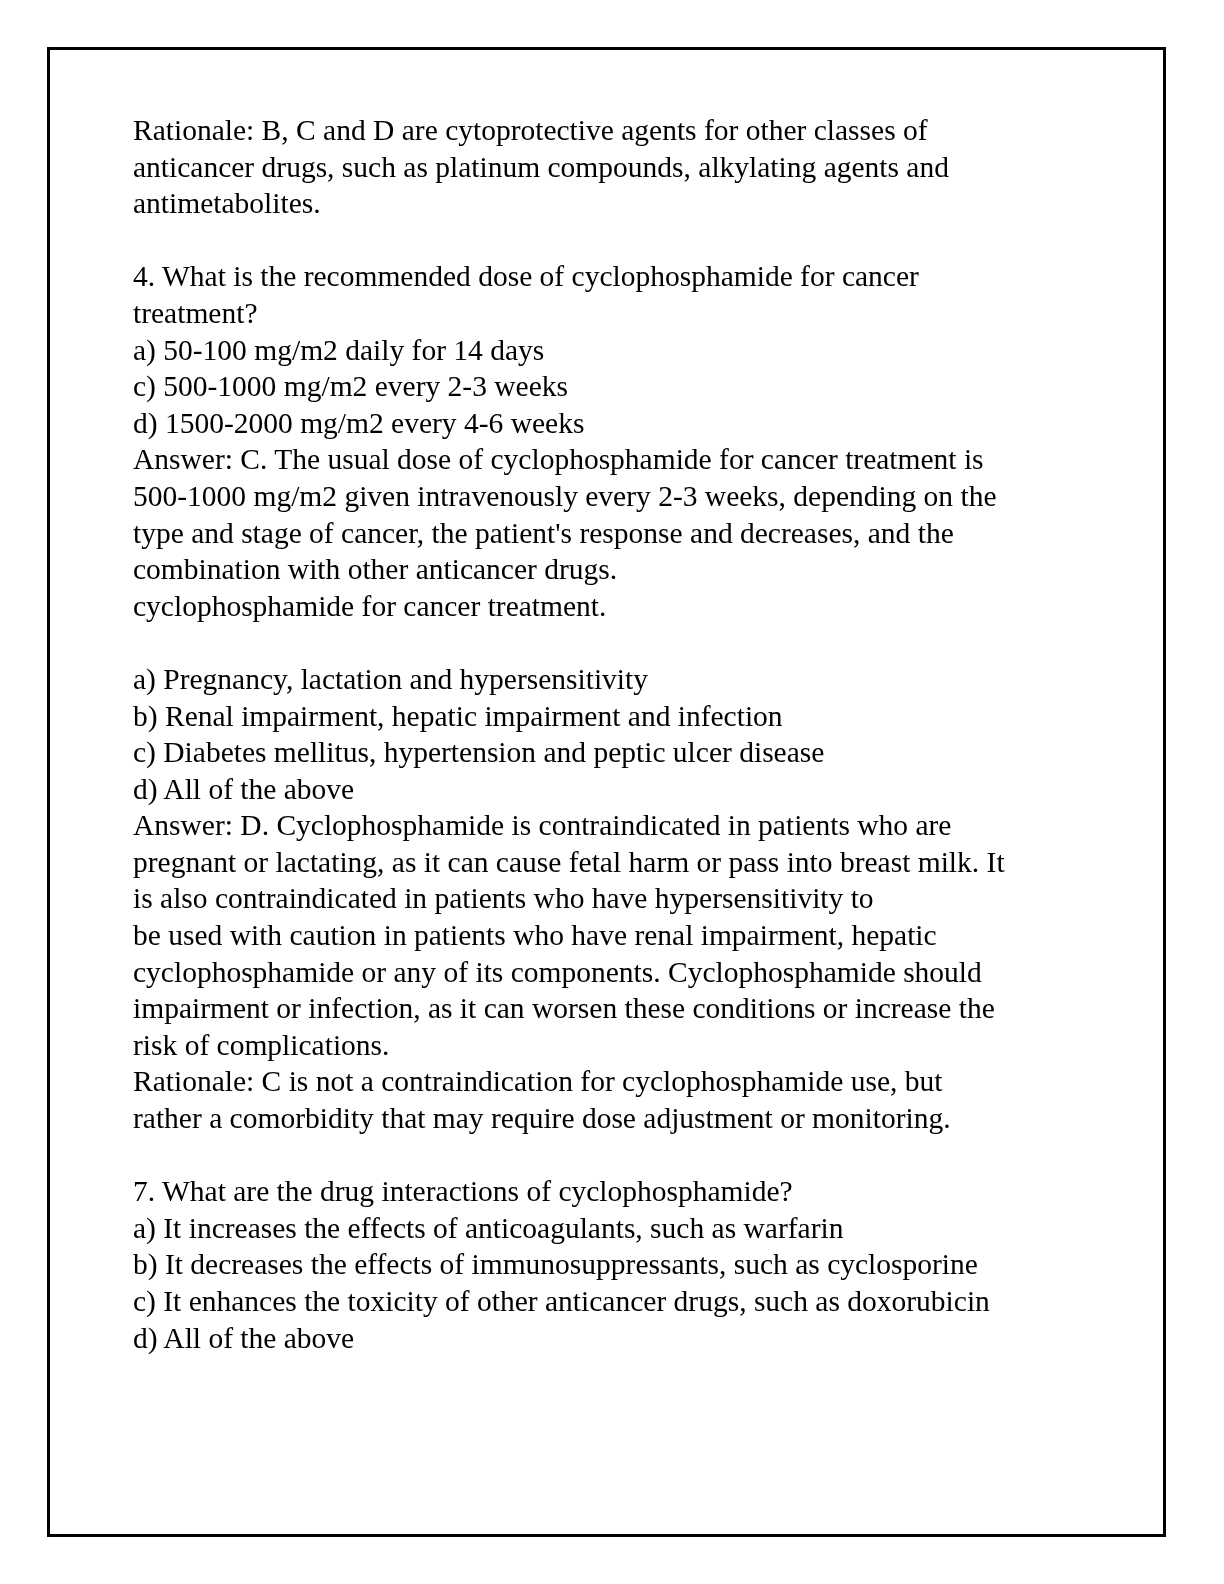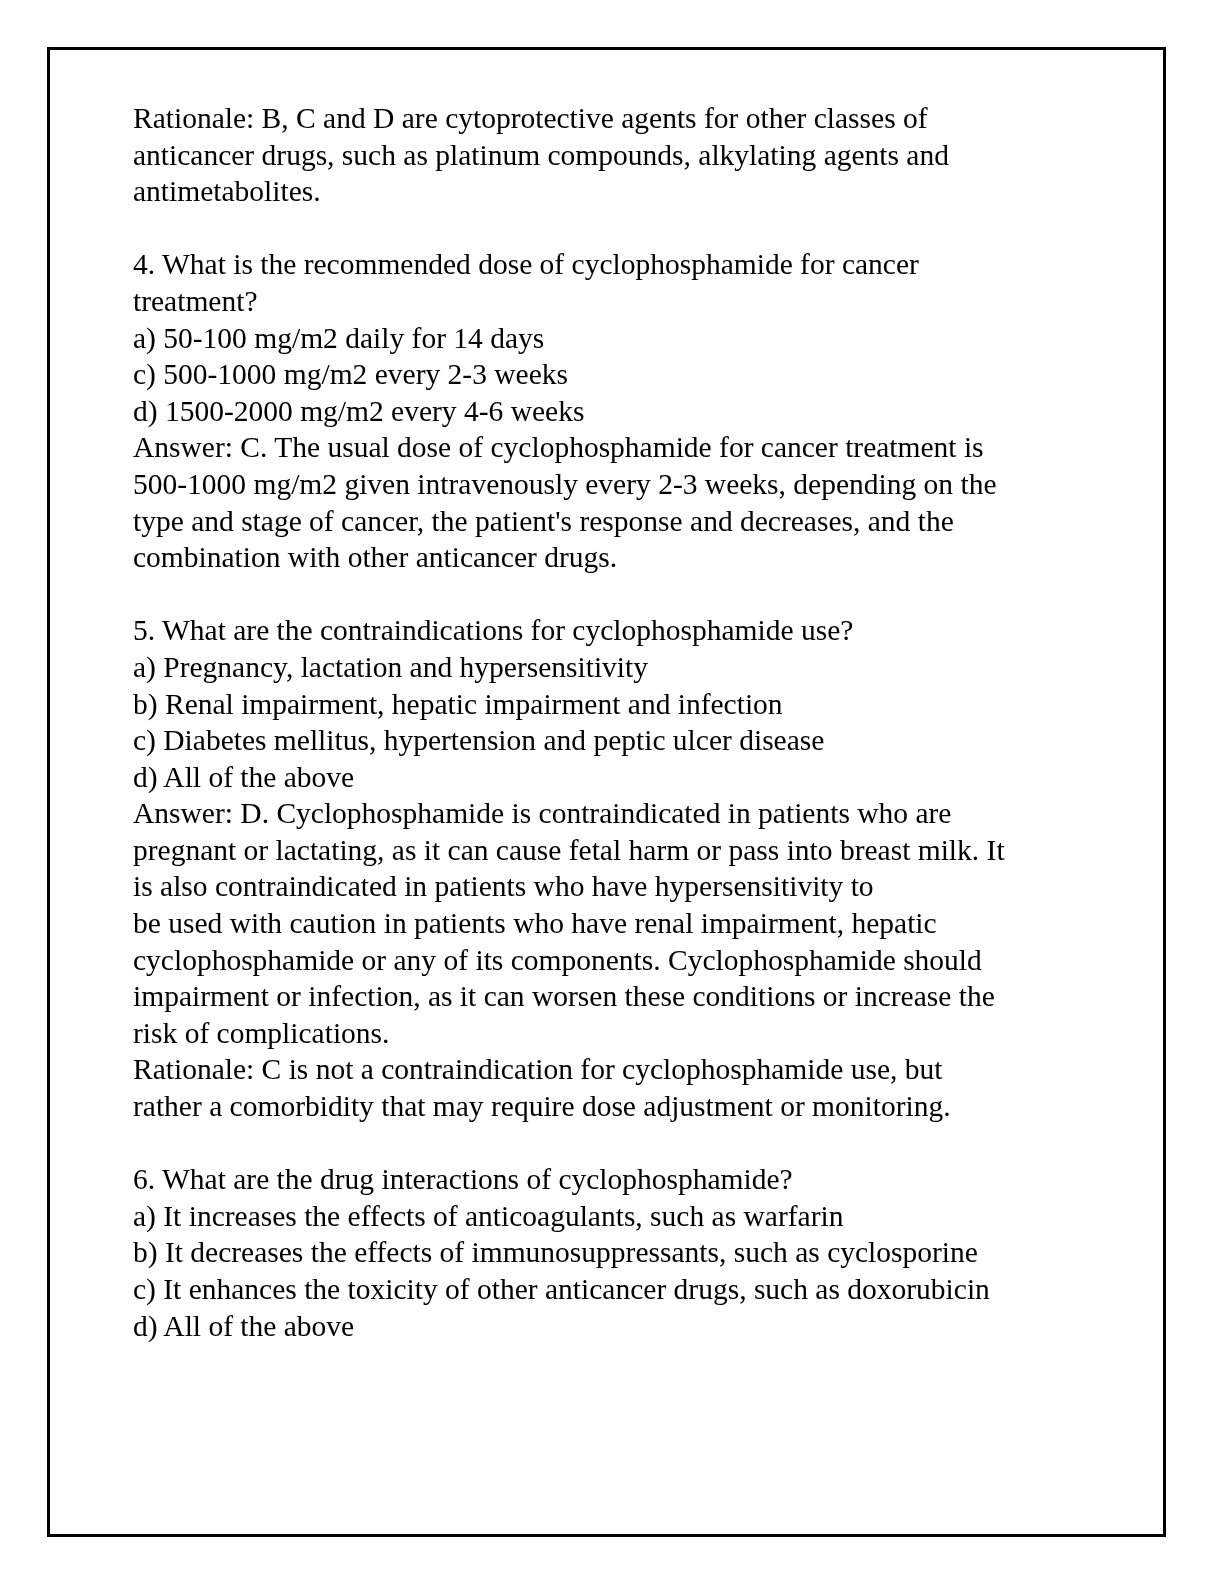--- a/index.html
+++ b/index.html
@@ -6,21 +6,21 @@
   body { width: 1224px; height: 1584px; position: relative; overflow: hidden; }
   .frame {
     position: absolute;
     left: 47px; top: 47px;
     width: 1113px; height: 1484px;
     border: 3px solid #000000;
     box-sizing: content-box;
   }
   .content {
     position: absolute;
-    left: 133px; top: 100px;
+    left: 133px; top: 112px;
     width: 1000px;
     font-family: "Liberation Serif", "DejaVu Serif", serif;
     font-size: 29.5px;
     line-height: 36.6px;
     color: #000000;
     white-space: nowrap;
   }
   .line { display: block; height: 36.6px; }
 </style>
 </head>
@@ -37,36 +37,36 @@
 
   <span class="line">4. What is the recommended dose of cyclophosphamide for cancer</span>
   <span class="line">treatment?</span>
   <span class="line">a) 50-100 mg/m2 daily for 14 days</span>
   <span class="line">c) 500-1000 mg/m2 every 2-3 weeks</span>
   <span class="line">d) 1500-2000 mg/m2 every 4-6 weeks</span>
   <span class="line">Answer: C. The usual dose of cyclophosphamide for cancer treatment is</span>
   <span class="line">500-1000 mg/m2 given intravenously every 2-3 weeks, depending on the</span>
   <span class="line">type and stage of cancer, the patient's response and decreases, and the</span>
   <span class="line">combination with other anticancer drugs.</span>
+  <span class="line">cyclophosphamide for cancer treatment.</span>
   <span class="line"></span>
 
-  <span class="line">5. What are the contraindications for cyclophosphamide use?</span>
   <span class="line">a) Pregnancy, lactation and hypersensitivity</span>
   <span class="line">b) Renal impairment, hepatic impairment and infection</span>
   <span class="line">c) Diabetes mellitus, hypertension and peptic ulcer disease</span>
   <span class="line">d) All of the above</span>
   <span class="line">Answer: D. Cyclophosphamide is contraindicated in patients who are</span>
   <span class="line">pregnant or lactating, as it can cause fetal harm or pass into breast milk. It</span>
   <span class="line">is also contraindicated in patients who have hypersensitivity to</span>
   <span class="line">be used with caution in patients who have renal impairment, hepatic</span>
   <span class="line">cyclophosphamide or any of its components. Cyclophosphamide should</span>
   <span class="line">impairment or infection, as it can worsen these conditions or increase the</span>
   <span class="line">risk of complications.</span>
   <span class="line">Rationale: C is not a contraindication for cyclophosphamide use, but</span>
   <span class="line">rather a comorbidity that may require dose adjustment or monitoring.</span>
   <span class="line"></span>
 
-  <span class="line">6. What are the drug interactions of cyclophosphamide?</span>
+  <span class="line">7. What are the drug interactions of cyclophosphamide?</span>
   <span class="line">a) It increases the effects of anticoagulants, such as warfarin</span>
   <span class="line">b) It decreases the effects of immunosuppressants, such as cyclosporine</span>
   <span class="line">c) It enhances the toxicity of other anticancer drugs, such as doxorubicin</span>
   <span class="line">d) All of the above</span>
 </div>
 
 </body></html>

